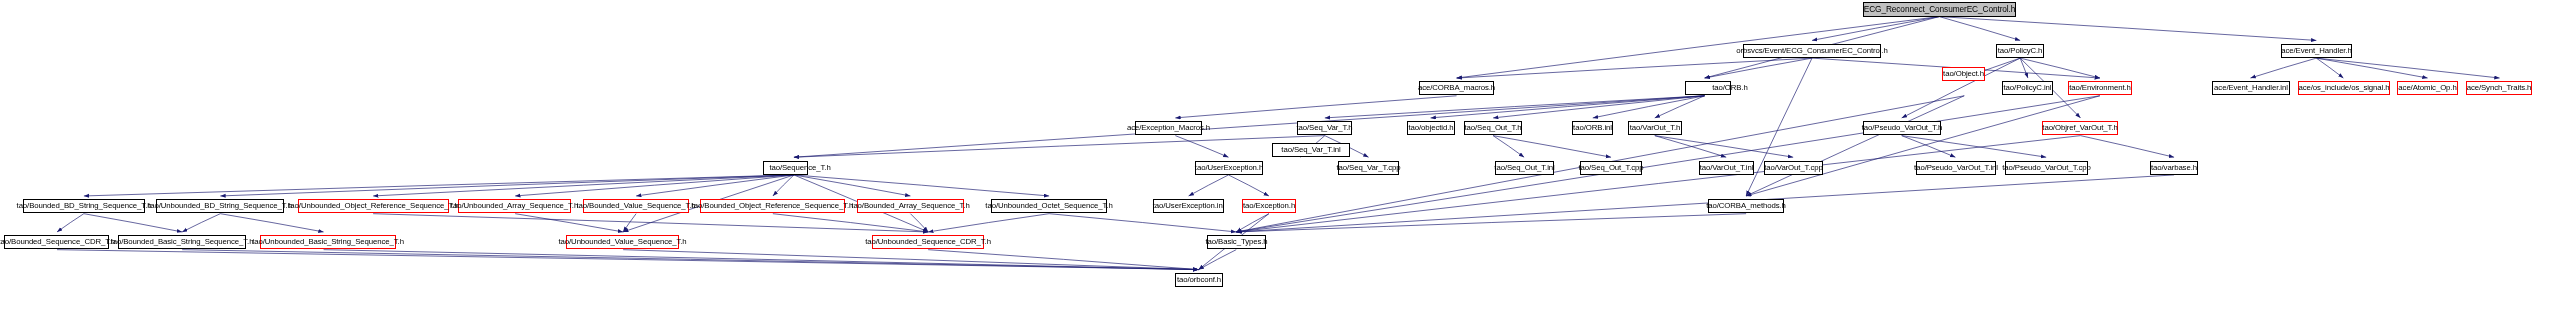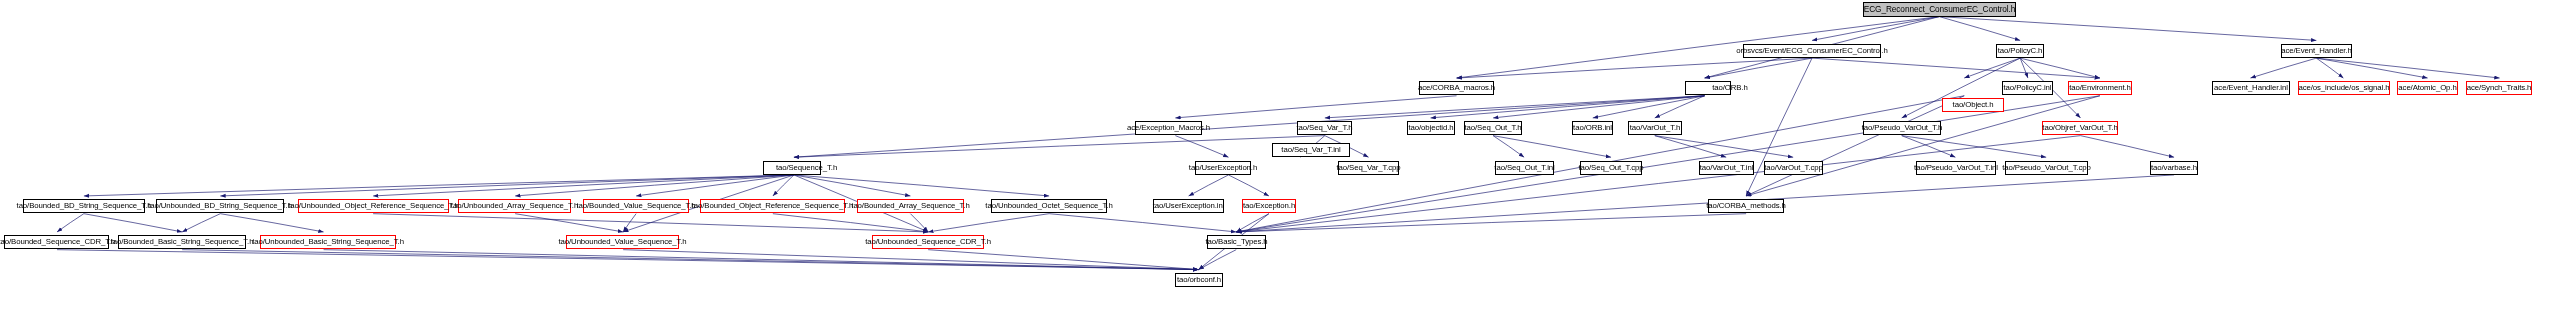--- a/index.html
+++ b/index.html
@@ -136,37 +136,37 @@
         <path d="M3927,316 Q3080,366.5 2233,419" marker-end="url(#arrow)"></path>
       </g>
   </svg>
   <div id="node-layer">
       <div class="node root" style="left: 1863px; top: 2.2px; width: 153px;">ECG_Reconnect_ConsumerEC_Control.h</div>
       <div class="node" style="left: 1743px; top: 44px; width: 138px;">orbsvcs/Event/ECG_ConsumerEC_Control.h</div>
       <div class="node" style="left: 1996px; top: 44px; width: 48px;">tao/PolicyC.h</div>
       <div class="node" style="left: 2281px; top: 44px; width: 71px;">ace/Event_Handler.h</div>
       <div class="node" style="left: 1419px; top: 81px; width: 75px;">ace/CORBA_macros.h</div>
       <div class="node" style="left: 1685px; top: 81px; width: 39px; padding-left: 44px;">tao/ORB.h</div>
-      <div class="node red" style="left: 1942px; top: 98px; width: 62px; text-align: center;">tao/Object.h</div>
+      <div class="node red" style="left: 1942px; top: 67px; width: 43px; text-align: center;">tao/Object.h</div>
       <div class="node" style="left: 2002px; top: 81px; width: 51px;">tao/PolicyC.inl</div>
       <div class="node red" style="left: 2068px; top: 81px; width: 64px;">tao/Environment.h</div>
       <div class="node" style="left: 2212px; top: 81px; width: 78px;">ace/Event_Handler.inl</div>
       <div class="node red" style="left: 2298px; top: 81px; width: 92px;">ace/os_include/os_signal.h</div>
       <div class="node red" style="left: 2397px; top: 81px; width: 61px;">ace/Atomic_Op.h</div>
       <div class="node red" style="left: 2466px; top: 81px; width: 66px;">ace/Synch_Traits.h</div>
       <div class="node" style="left: 1135px; top: 121px; width: 67px;">ace/Exception_Macros.h</div>
       <div class="node" style="left: 1297px; top: 121px; width: 55px;">tao/Seq_Var_T.h</div>
       <div class="node" style="left: 1407px; top: 121px; width: 48px;">tao/objectid.h</div>
       <div class="node" style="left: 1464px; top: 121px; width: 58px;">tao/Seq_Out_T.h</div>
       <div class="node" style="left: 1572px; top: 121px; width: 41px;">tao/ORB.inl</div>
       <div class="node" style="left: 1628px; top: 121px; width: 54px;">tao/VarOut_T.h</div>
       <div class="node" style="left: 1863px; top: 121px; width: 78px;">tao/Pseudo_VarOut_T.h</div>
       <div class="node red" style="left: 2042px; top: 121px; width: 76px;">tao/Objref_VarOut_T.h</div>
-      <div class="node" style="left: 763px; top: 161px; width: 58px; padding-left: 29px;">tao/Sequence_T.h</div>
-      <div class="node" style="left: 1195px; top: 161px; width: 56px;">tao/UserException.h</div>
+      <div class="node" style="left: 763px; top: 161px; width: 45px; padding-left: 29px;">tao/Sequence_T.h</div>
+      <div class="node" style="left: 1195px; top: 161px; width: 68px;">tao/UserException.h</div>
       <div class="node" style="left: 1272px; top: 143px; width: 78px;">tao/Seq_Var_T.inl</div>
       <div class="node" style="left: 1338px; top: 161px; width: 61px;">tao/Seq_Var_T.cpp</div>
       <div class="node" style="left: 1495px; top: 161px; width: 59px;">tao/Seq_Out_T.inl</div>
       <div class="node" style="left: 1580px; top: 161px; width: 62px;">tao/Seq_Out_T.cpp</div>
       <div class="node" style="left: 1699px; top: 161px; width: 55px;">tao/VarOut_T.inl</div>
       <div class="node" style="left: 1764px; top: 161px; width: 59px;">tao/VarOut_T.cpp</div>
       <div class="node" style="left: 1916px; top: 161px; width: 80px;">tao/Pseudo_VarOut_T.inl</div>
       <div class="node" style="left: 2005px; top: 161px; width: 83px;">tao/Pseudo_VarOut_T.cpp</div>
       <div class="node" style="left: 2150px; top: 161px; width: 48px;">tao/varbase.h</div>
       <div class="node" style="left: 23px; top: 199px; width: 122px;">tao/Bounded_BD_String_Sequence_T.h</div>

